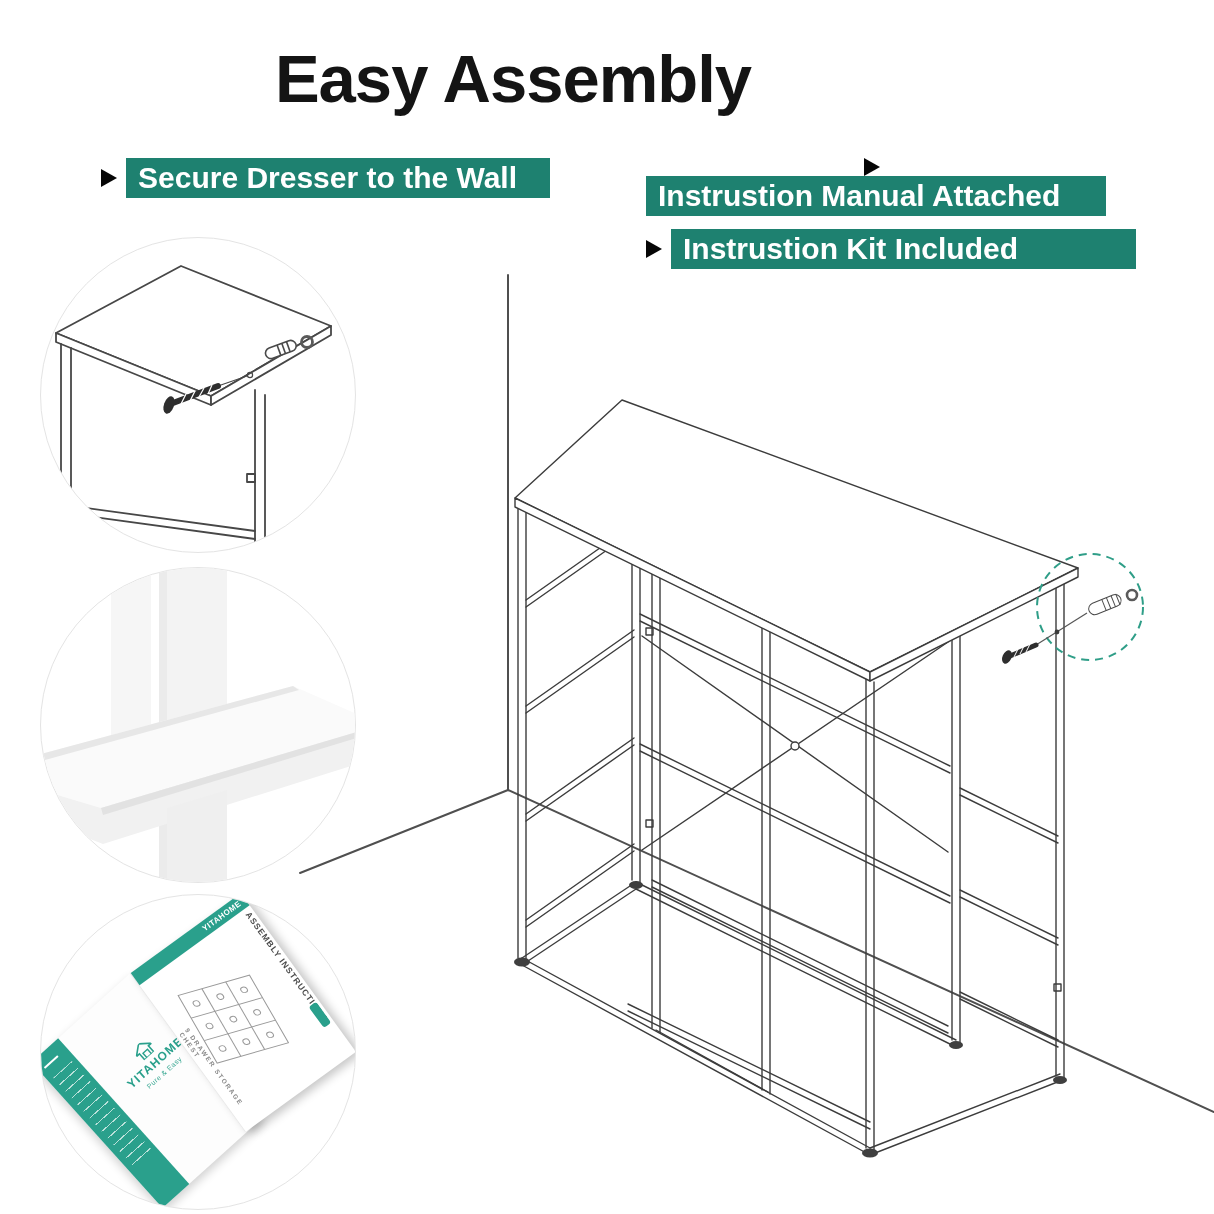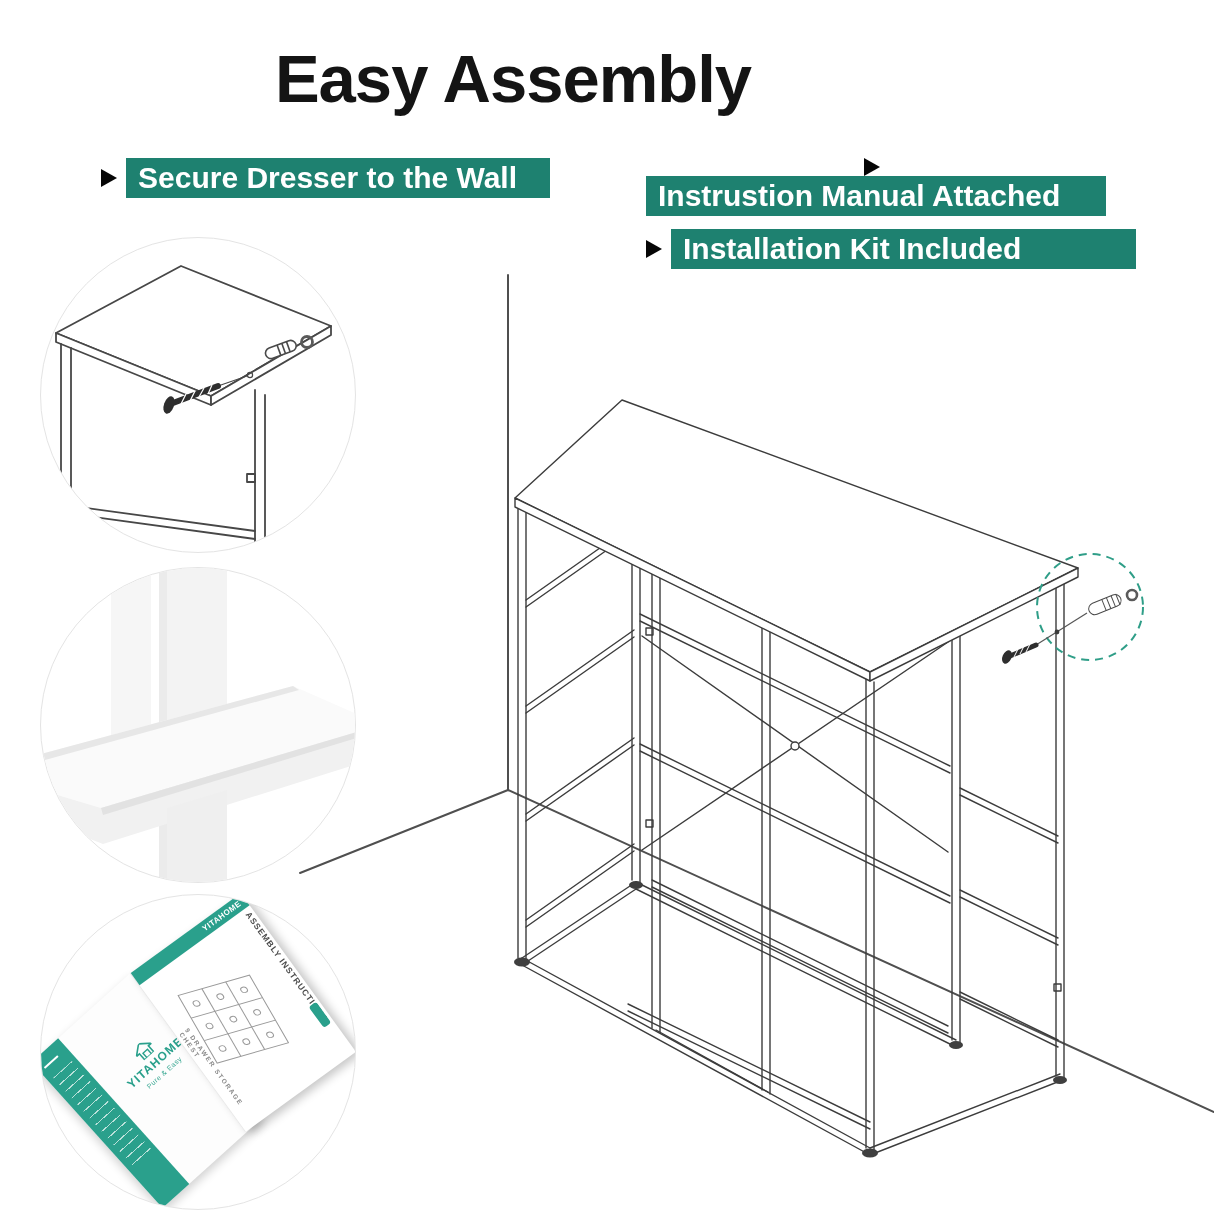--- a/index.html
+++ b/index.html
@@ -197,21 +197,21 @@
 <div class="feature f1">
   <span class="tri"></span>
   <span class="band">Secure Dresser to the Wall</span>
 </div>
 <div class="feature f2">
   <span class="tri"></span>
   <span class="band">Instrustion Manual Attached</span>
 </div>
 <div class="feature f3">
   <span class="tri"></span>
-  <span class="band">Installation Kit Included</span>
+  <span class="band">Instrustion Kit Included</span>
 </div>
 
 <div class="inset c1">
   <svg width="314" height="314" viewBox="0 0 314 314">
     <g stroke="#474747" stroke-width="1.8" fill="none" stroke-linejoin="round" stroke-linecap="round">
 
       <path fill="#ffffff" d="M15 95 L140 28 L290 88 L170 158 Z"></path>
       <path fill="#ffffff" d="M15 95 L15 104 L170 167 L170 158 Z"></path>
       <path fill="#ffffff" d="M170 158 L170 167 L290 97 L290 88 Z"></path>
 

